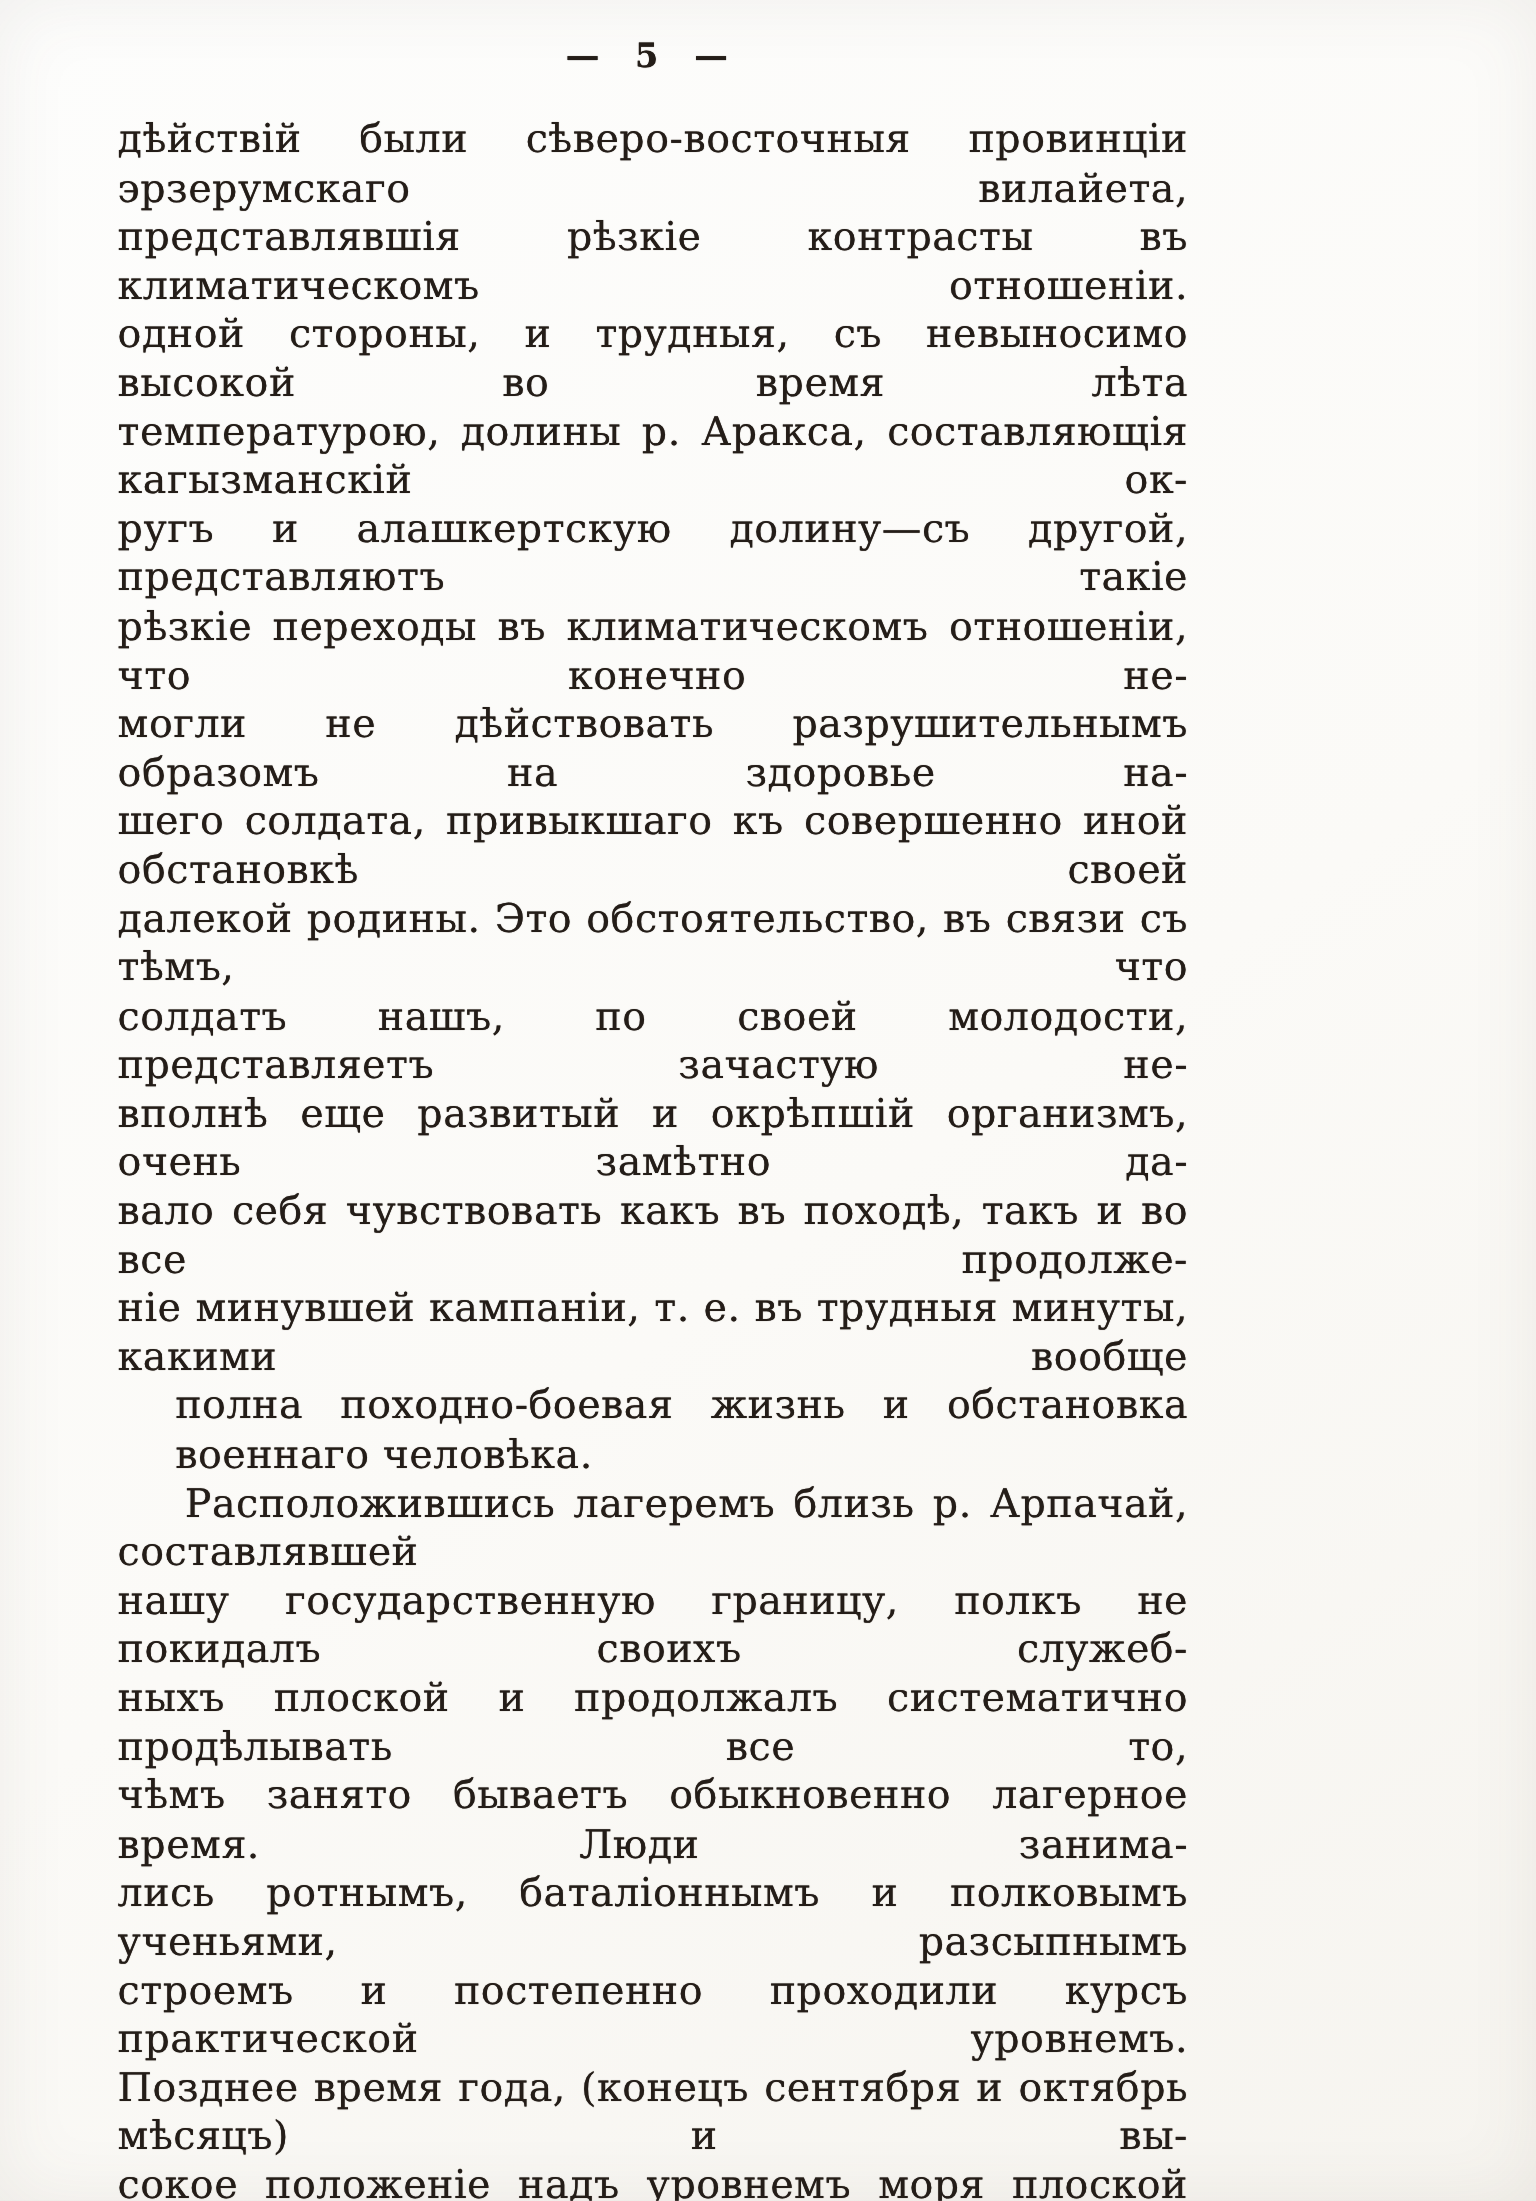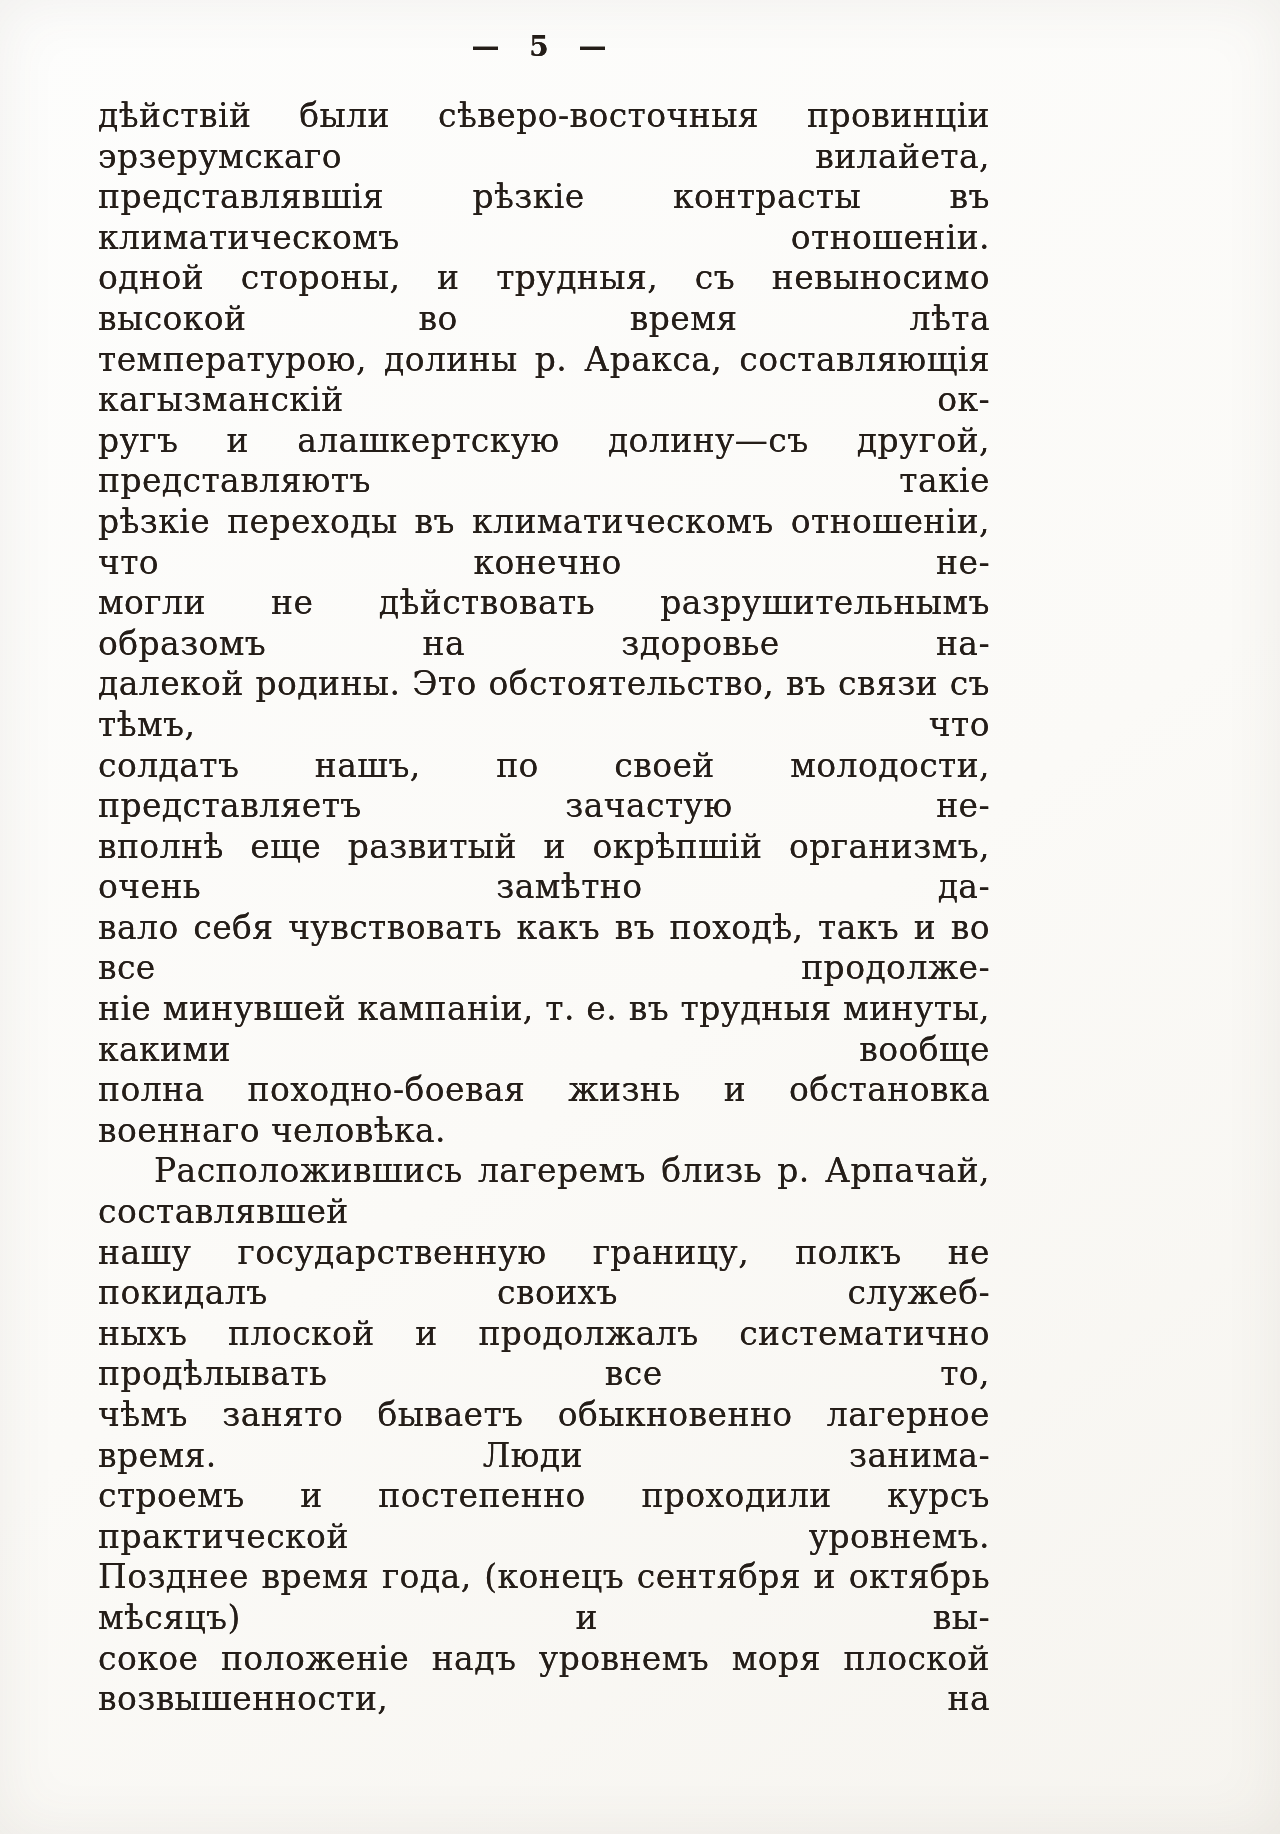--- a/index.html
+++ b/index.html
@@ -40,21 +40,21 @@
   }
   .line {
     font-size: 33px;
     line-height: 40.6px;
     letter-spacing: 0.4px;
     text-align: justify;
     text-align-last: justify;
     text-justify: inter-word;
     text-shadow: 0 0 0.6px rgba(32,24,17,0.85);
   }
-  .line.para-end { text-align-last: left; }
+  .line.para-end { text-align-last: left; margin-left: 48px; }
   .line.indent { text-indent: 56px; }
 </style>
 </head>
 <body>
 
 <div class="page">
 
   <div class="page-header">
     <span class="page-num">— 5 —</span>
   </div>
@@ -62,33 +62,35 @@
   <div class="text-block">
 
     <div class="paragraph">
       <div class="line">дѣйствій были сѣверо-восточныя провинціи эрзерумскаго вилайета,</div>
       <div class="line">представлявшія рѣзкіе контрасты въ климатическомъ отношеніи.</div>
       <div class="line">одной стороны, и трудныя, съ невыносимо высокой во время лѣта</div>
       <div class="line">температурою, долины р. Аракса, составляющія кагызманскій ок-</div>
       <div class="line">ругъ и алашкертскую долину—съ другой, представляютъ такіе</div>
       <div class="line">рѣзкіе переходы въ климатическомъ отношеніи, что конечно не-</div>
       <div class="line">могли не дѣйствовать разрушительнымъ образомъ на здоровье на-</div>
+      <div class="line">шего солдата, привыкшаго къ совершенно иной обстановкѣ своей</div>
       <div class="line">далекой родины. Это обстоятельство, въ связи съ тѣмъ, что</div>
       <div class="line">солдатъ нашъ, по своей молодости, представляетъ зачастую не-</div>
       <div class="line">вполнѣ еще развитый и окрѣпшій организмъ, очень замѣтно да-</div>
       <div class="line">вало себя чувствовать какъ въ походѣ, такъ и во все продолже-</div>
       <div class="line">ніе минувшей кампаніи, т. е. въ трудныя минуты, какими вообще</div>
       <div class="line para-end">полна походно-боевая жизнь и обстановка военнаго человѣка.</div>
     </div>
 
     <div class="paragraph">
       <div class="line indent">Расположившись лагеремъ близь р. Арпачай, составлявшей</div>
       <div class="line">нашу государственную границу, полкъ не покидалъ своихъ служеб-</div>
       <div class="line">ныхъ плоской и продолжалъ систематично продѣлывать все то,</div>
       <div class="line">чѣмъ занято бываетъ обыкновенно лагерное время. Люди занима-</div>
+      <div class="line">лись ротнымъ, баталіоннымъ и полковымъ ученьями, разсыпнымъ</div>
       <div class="line">строемъ и постепенно проходили курсъ практической уровнемъ.</div>
       <div class="line">Позднее время года, (конецъ сентября и октябрь мѣсяцъ) и вы-</div>
       <div class="line">сокое положеніе надъ уровнемъ моря плоской возвышенности, на</div>
 
     </div>
 
   </div>
 </div>
 
 </body></html>

